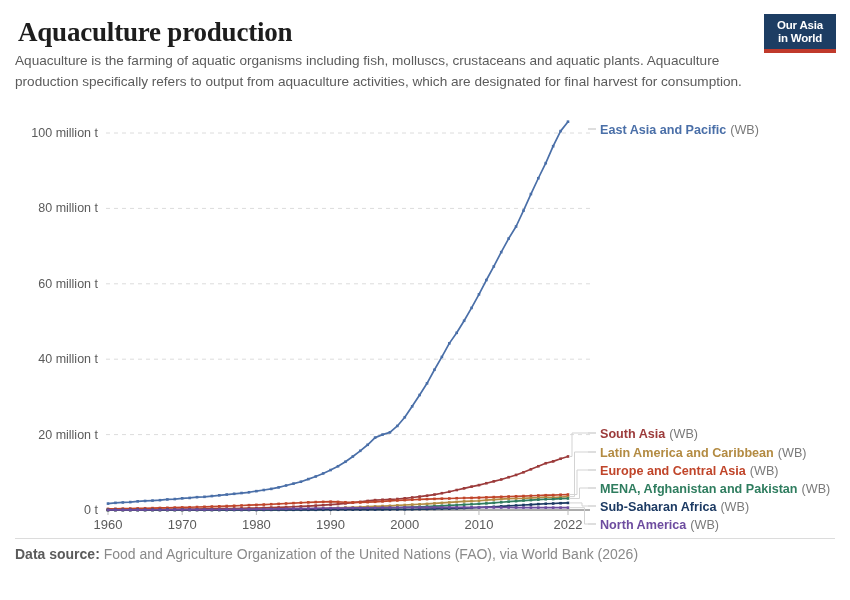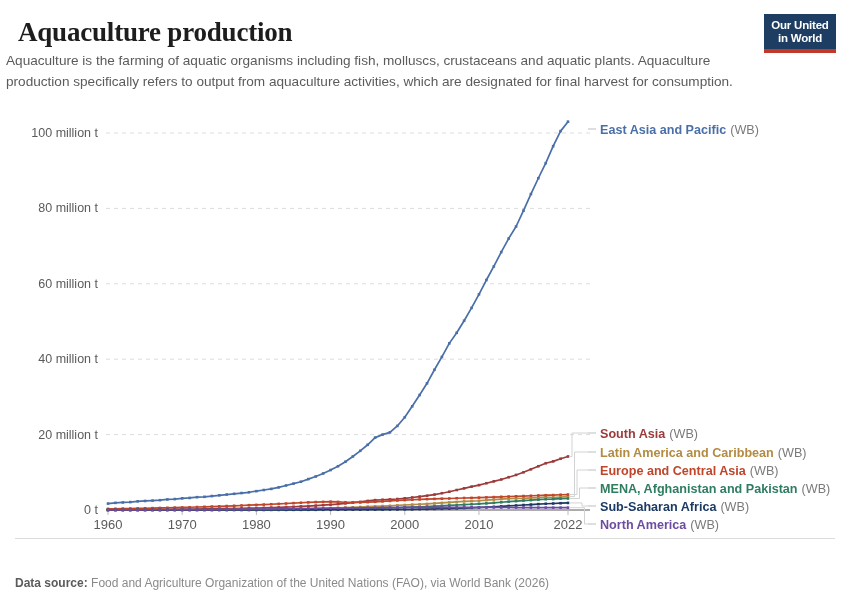--- a/index.html
+++ b/index.html
@@ -29,21 +29,21 @@
     font-family: "Liberation Serif", serif;
     font-size: 27px;
     font-weight: 700;
     color: #1d1d1d;
     letter-spacing: -0.2px;
     line-height: 32px;
     margin: 4px;
   }
   .chart-subtitle {
     position: absolute;
-    left: 6px;
+    left: 15px;
     top: 50px;
     width: 730px;
     font-size: 13.6px;
     line-height: 21px;
     color: #5b5b5b;
     margin: 0;
   }
 
   
   .owid-logo {
@@ -110,42 +110,41 @@
   }
   .footer .rule {
     position: absolute;
     left: 0;
     top: -7px;
     width: 820px;
     height: 1px;
     background: #dcdcdc;
   }
   .footer-line {
-    font-size: 12px;
+    font-size: 14px;
     color: #8a8a8a;
     line-height: 19px;
     white-space: nowrap;
-    margin-top: 29px;
   }
   .footer-line b {
     color: #5b5b5b;
     font-weight: 700;
   }
 </style>
 </head>
 <body>
 
 <div id="root">
 
   <h1 class="chart-title">Aquaculture production</h1>
 
   <p class="chart-subtitle">Aquaculture is the farming of aquatic organisms including fish, molluscs, crustaceans and aquatic plants. Aquaculture production specifically refers to output from aquaculture activities, which are designated for final harvest for consumption.</p>
 
   <div class="owid-logo">
-    <span class="l1">Our United</span>
+    <span class="l1">Our Asia</span>
     <span class="l2">in World</span>
   </div>
 
   <div class="plot-wrap">
     <svg class="plot-svg" id="plot" width="850" height="420" viewBox="0 0 850 420">
       <g id="gridlines">
           <line x1="106" x2="590" y1="322.6" y2="322.6" stroke="#dcdcdc" stroke-width="1" stroke-dasharray="4 4"></line>
           <line x1="106" x2="590" y1="247.2" y2="247.2" stroke="#dcdcdc" stroke-width="1" stroke-dasharray="4 4"></line>
           <line x1="106" x2="590" y1="171.8" y2="171.8" stroke="#dcdcdc" stroke-width="1" stroke-dasharray="4 4"></line>
           <line x1="106" x2="590" y1="96.39999999999998" y2="96.39999999999998" stroke="#dcdcdc" stroke-width="1" stroke-dasharray="4 4"></line>

